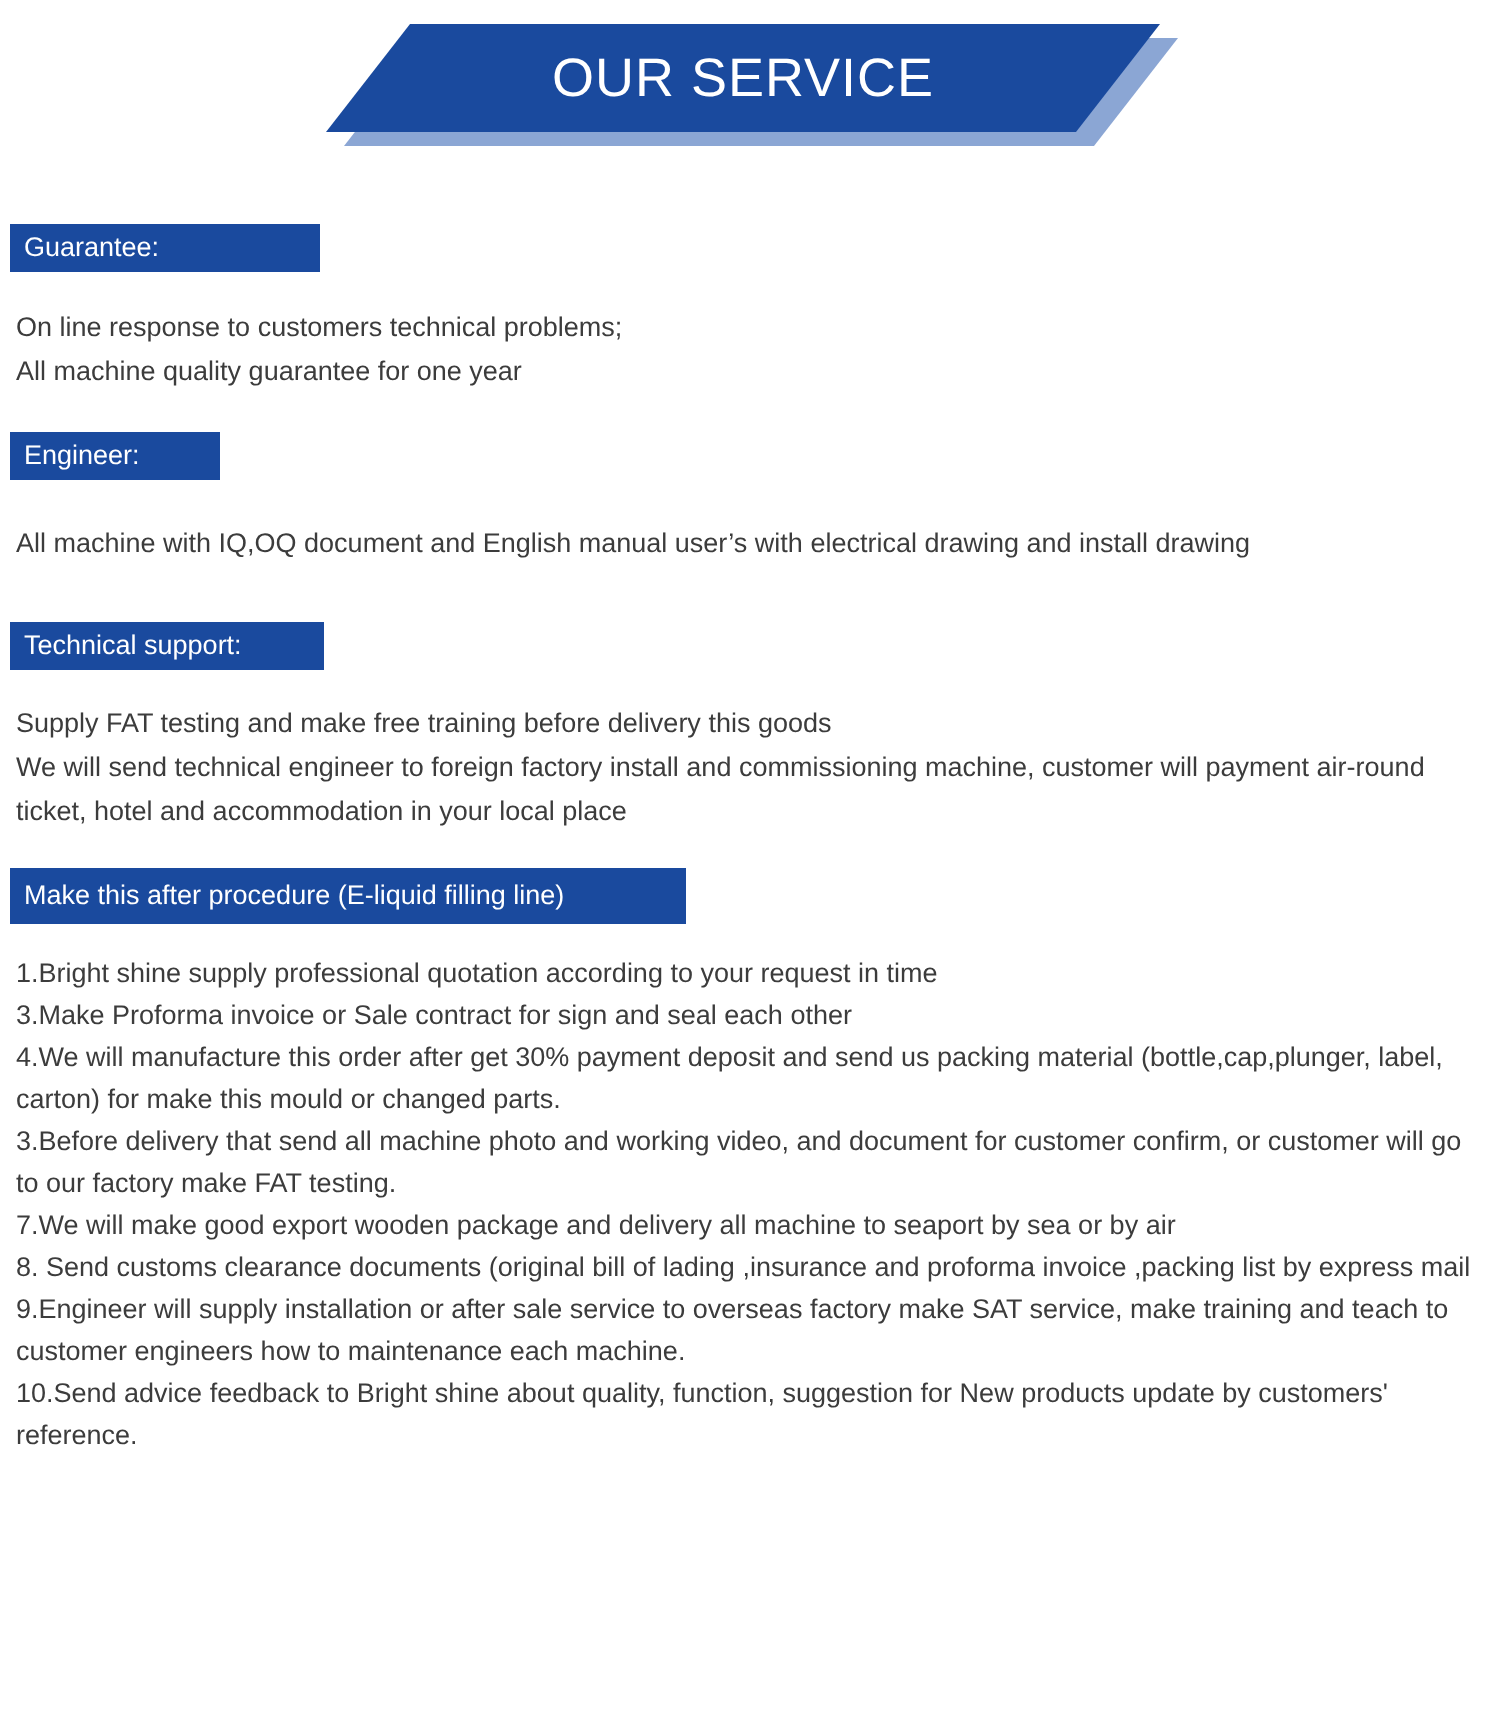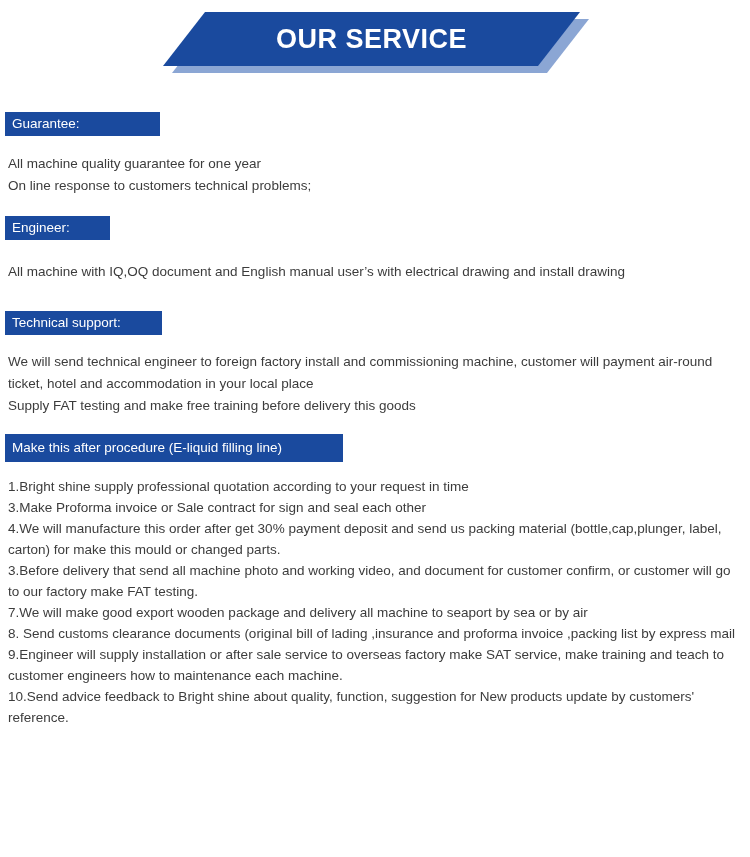--- a/index.html
+++ b/index.html
@@ -30,21 +30,20 @@
     top: 12px;
     width: 333px;
     height: 54px;
     display: flex;
     align-items: center;
     justify-content: center;
     color: #ffffff;
     font-size: 27px;
     letter-spacing: 0.5px;
     white-space: nowrap;
-    font-weight: bold;
   }
   .bar {
     box-sizing: border-box;
     margin-left: 5px;
     height: 24px;
     line-height: 24px;
     padding-left: 7px;
     background: #1a4a9e;
     color: #ffffff;
     font-size: 13.5px;
@@ -79,33 +78,33 @@
 <div class="banner-wrap">
   <svg width="750" height="80" viewBox="0 0 750 80">
     <polygon points="214,19 589,19 547,73 172,73" fill="#8ba6d4"></polygon>
     <polygon points="205,12 580,12 538,66 163,66" fill="#1a4a9e"></polygon>
   </svg>
   <div class="banner-title">OUR SERVICE</div>
 </div>
 
 <div class="bar bar-guarantee">Guarantee:</div>
 <div class="para para-guarantee">
+  <div>On line response to customers technical problems;</div>
   <div>All machine quality guarantee for one year</div>
-  <div>On line response to customers technical problems;</div>
 </div>
 
 <div class="bar bar-document">Engineer:</div>
 <div class="para para-document">
   <div>All machine with IQ,OQ document and English manual user’s with electrical drawing and install drawing</div>
 </div>
 
 <div class="bar bar-tech">Technical support:</div>
 <div class="para para-tech">
+  <div>Supply FAT testing and make free training before delivery this goods</div>
   <div>We will send technical engineer to foreign factory install and commissioning machine, customer will payment air-round ticket, hotel and accommodation in your local place</div>
-  <div>Supply FAT testing and make free training before delivery this goods</div>
 </div>
 
 <div class="bar bar-order">Make this after procedure (E-liquid filling line)</div>
 <div class="procedure">
   <div class="procedure-item">1.Bright shine supply professional quotation according to your request in time</div>
   <div class="procedure-item">3.Make Proforma invoice or Sale contract for sign and seal each other</div>
   <div class="procedure-item">4.We will manufacture this order after get 30% payment deposit and send us packing material (bottle,cap,plunger, label, carton) for make this mould or changed parts.</div>
   <div class="procedure-item">3.Before delivery that send all machine photo and working video, and document for customer confirm, or customer will go to our factory make FAT testing.</div>
   <div class="procedure-item">7.We will make good export wooden package and delivery all machine to seaport by sea or by air</div>
   <div class="procedure-item">8. Send customs clearance documents (original bill of lading ,insurance and proforma invoice ,packing list by express mail</div>

